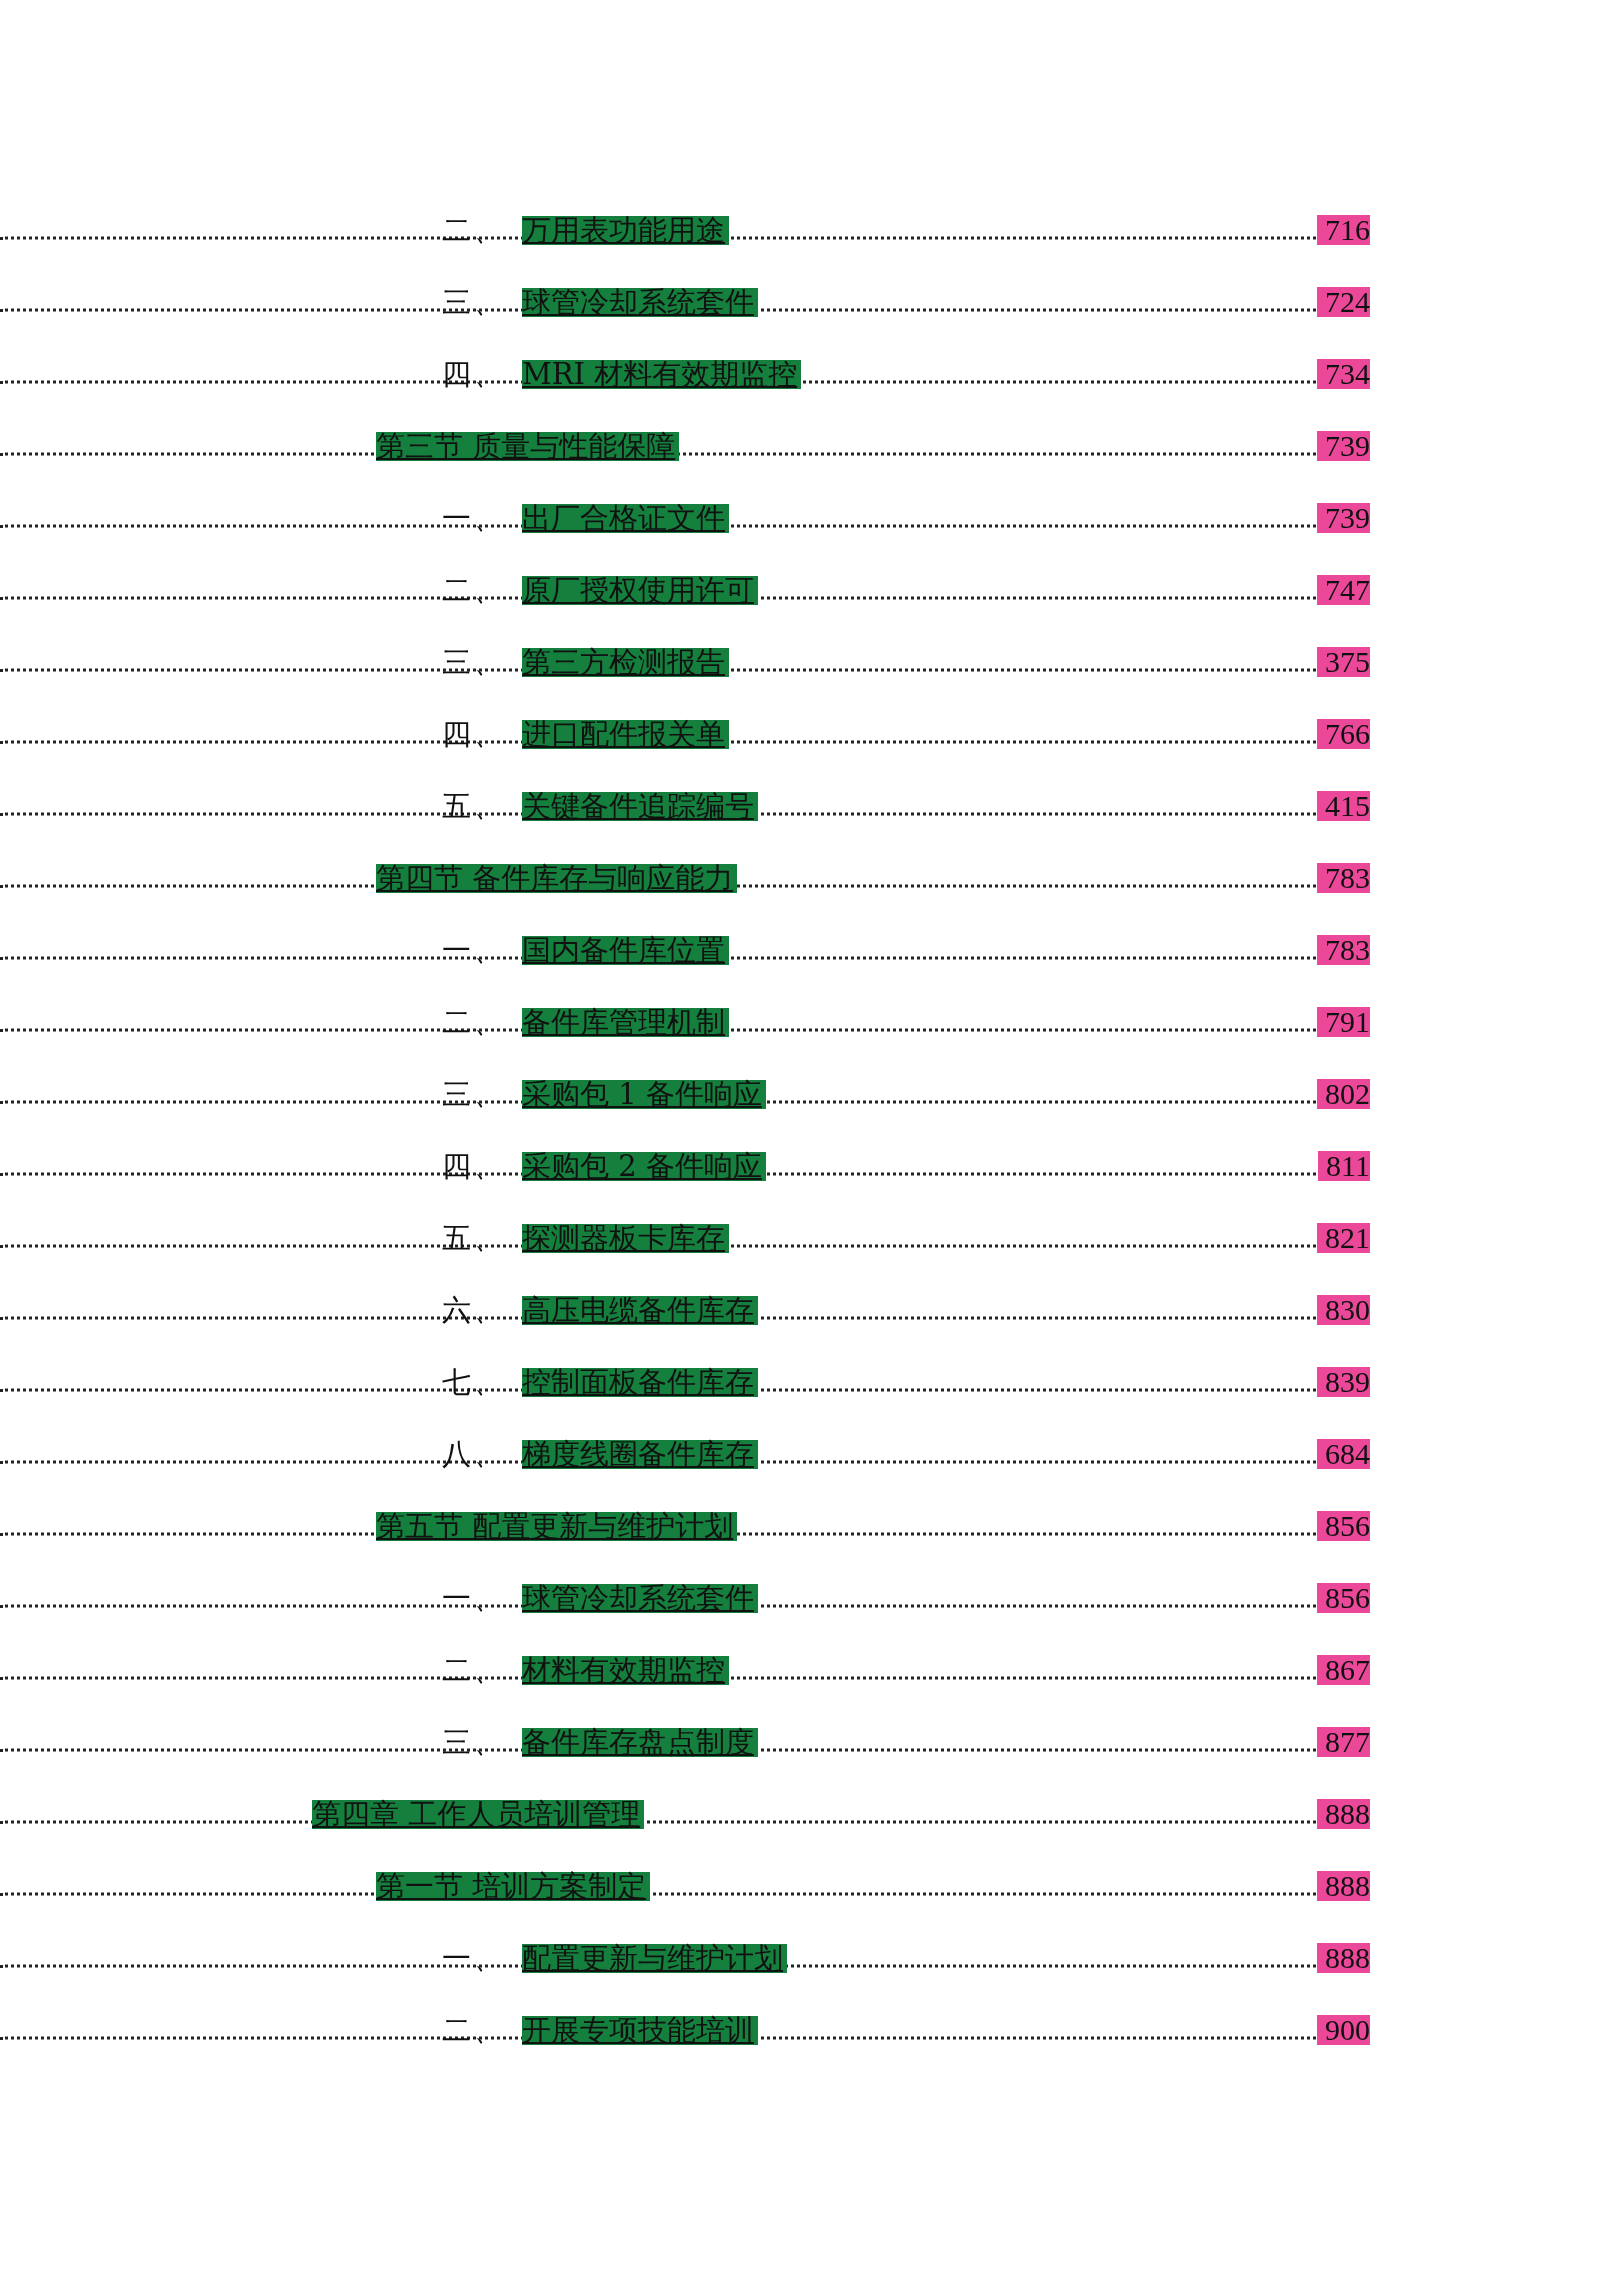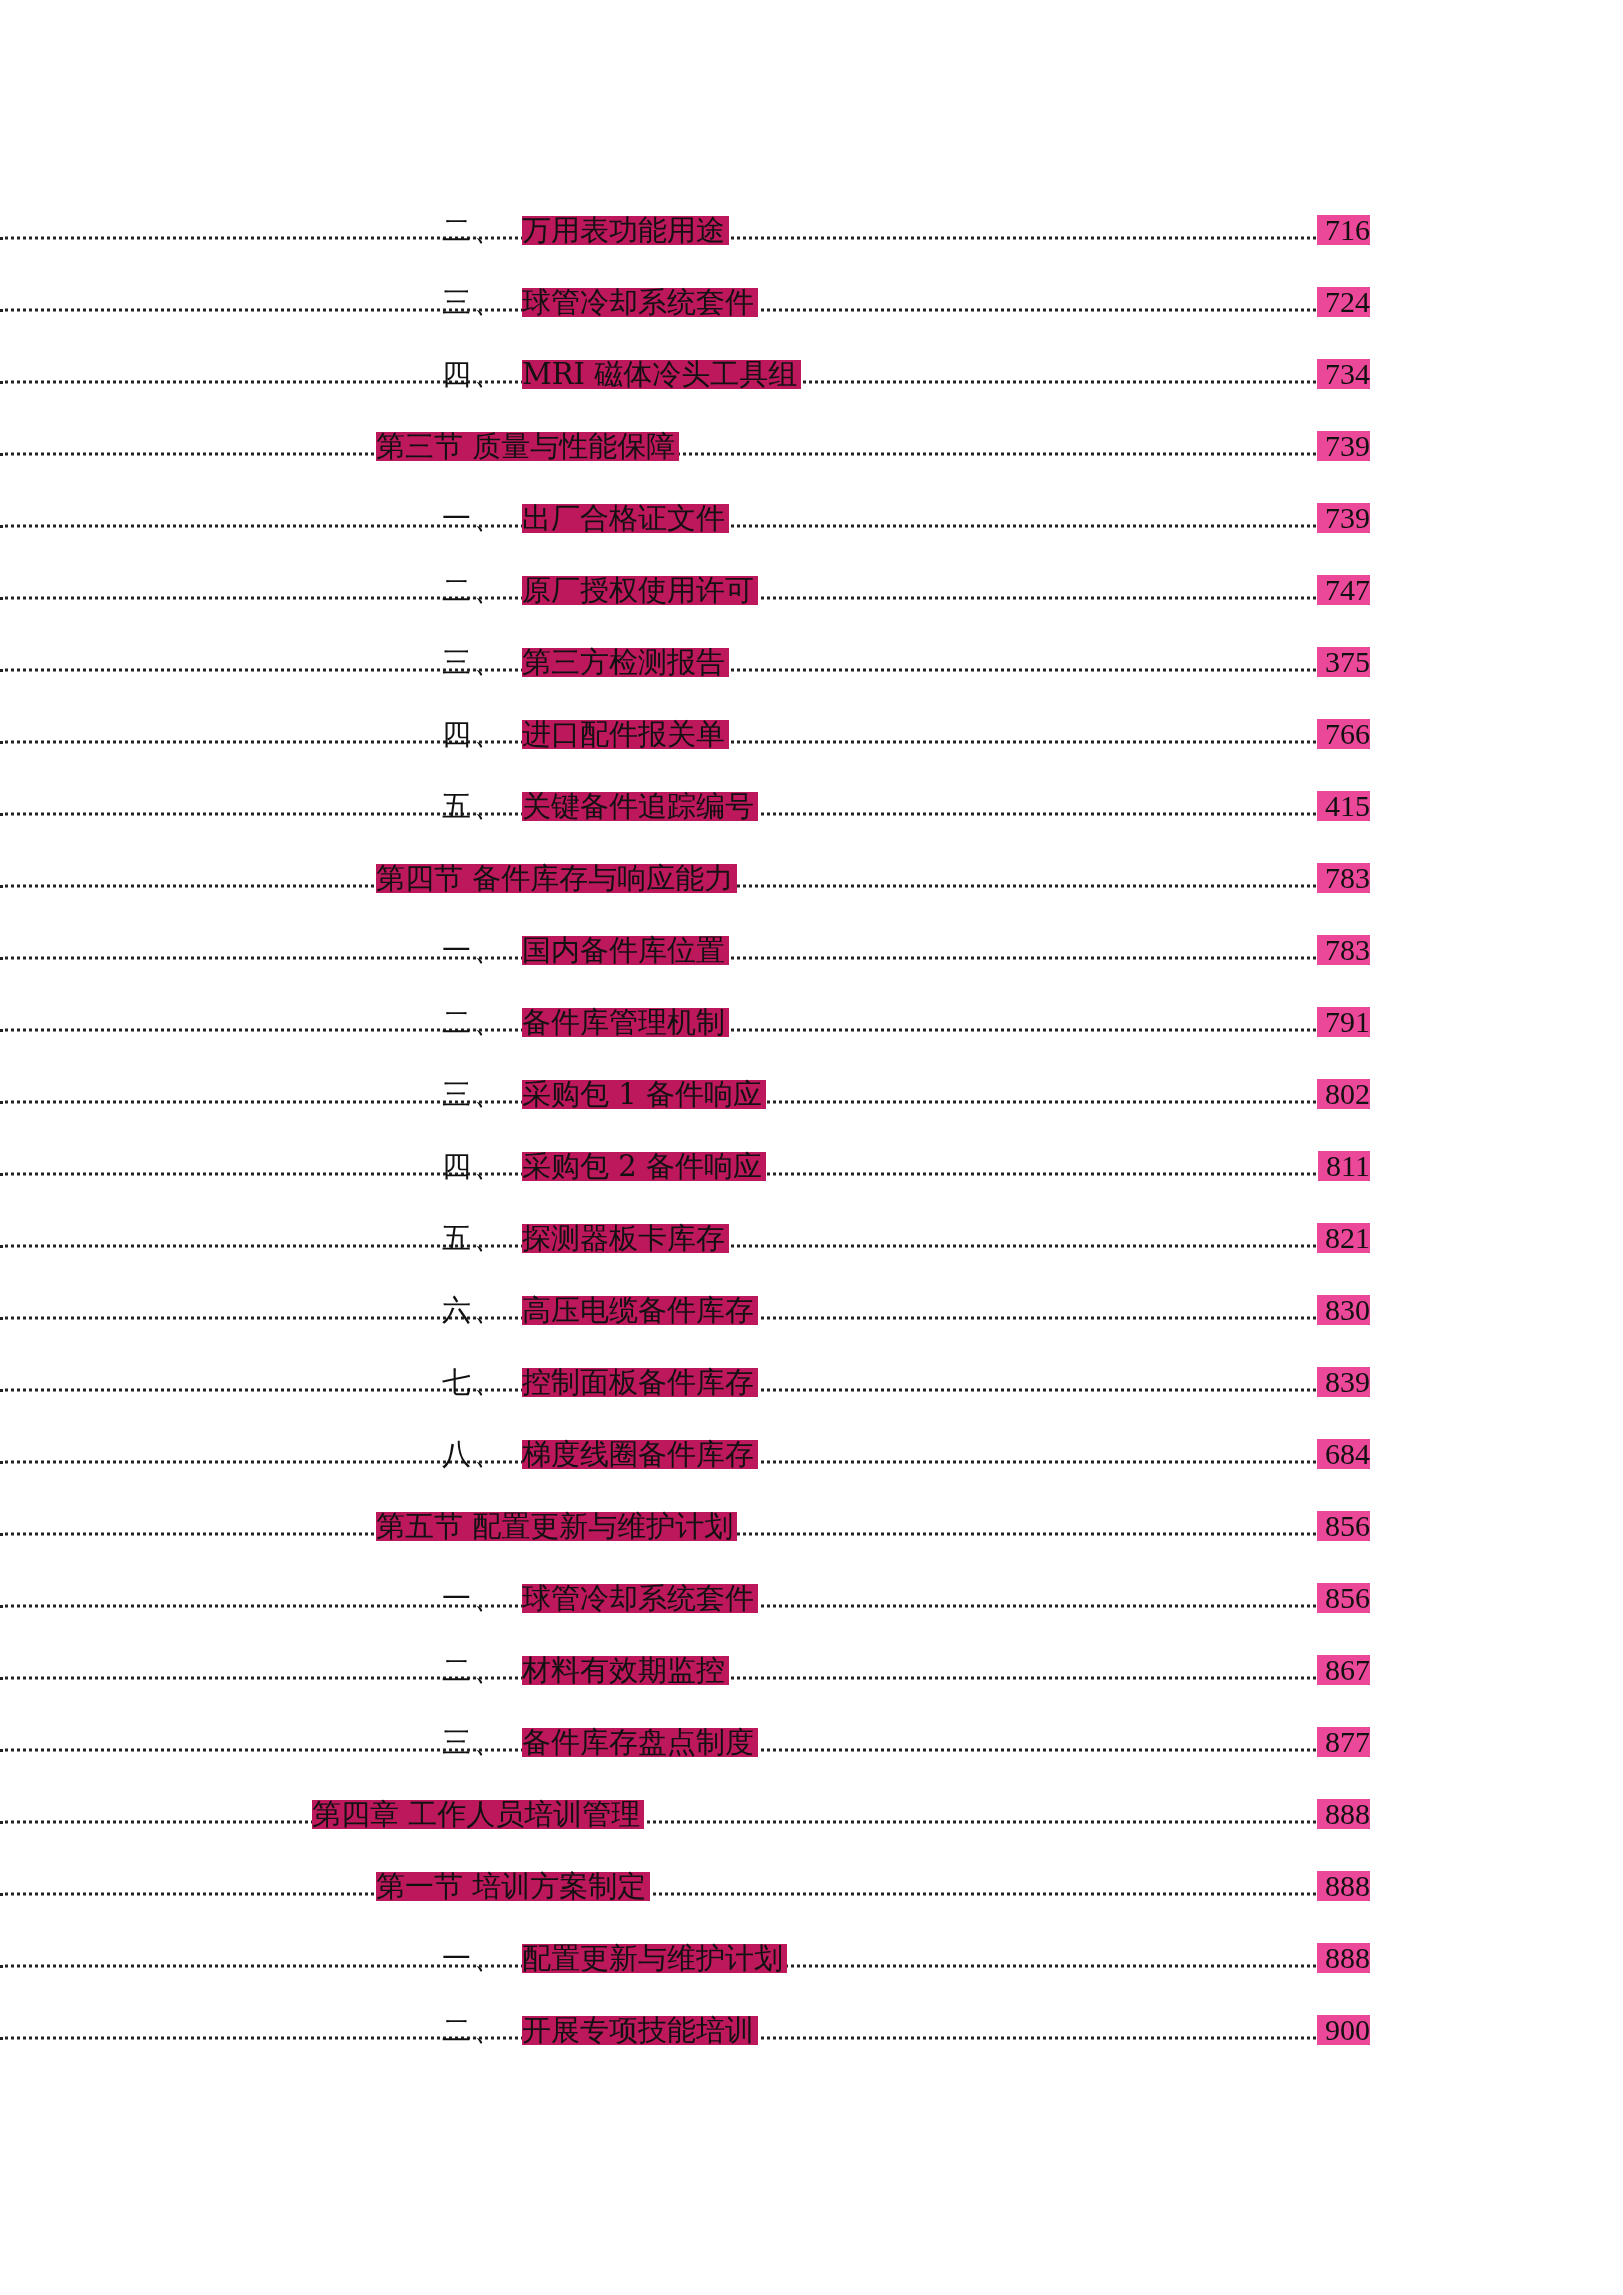--- a/index.html
+++ b/index.html
@@ -2,21 +2,21 @@
 <html style="font-size:10.5px"><head>
 <meta charset="utf-8">
 <style>
   html, body { margin: 0; padding: 0; background: #ffffff; }
   body { width: 1623px; height: 2295px; position: relative; overflow: hidden;
          font-family: "DejaVu Serif", "Liberation Serif", serif; color: #111111; }
   .toc { position: absolute; left: 0; top: 194px; width: 1623px; }
   .row { position: relative; height: 72px; display: flex; align-items: center;
          font-size: 29px; line-height: 1; }
   .row .num { position: absolute; left: 442px; letter-spacing: 2.6px; }
-  .row .title { white-space: nowrap; background: #be185d; padding-right: 3.9px; position: relative; z-index: 1; }
+  .row .title { white-space: nowrap; background: #15803d; padding-right: 3.9px; position: relative; z-index: 1; text-decoration: underline; }
   .row.item .title { margin-left: 522px; }
   .row.section .title { margin-left: 376px; }
   .row.chapter .title { margin-left: 312px; }
   .row .leader { position: absolute; right: 253px; left: 0; top: 50%;
                  border-bottom: 3.3px dotted #222; transform: translateY(6.5px); z-index: 0; }
   .row .page { position: absolute; right: 253px; background: #ec4899; padding-left: 7.9px; z-index: 1;
                font-family: "Liberation Serif", serif; font-size: 30px; }
 </style>
 </head>
 <body>
@@ -30,21 +30,21 @@
     </div>
     <div class="row item">
       <span class="leader"></span>
       <span class="num">三、</span>
       <span class="title">球管冷却系统套件</span>
       <span class="page">724</span>
     </div>
     <div class="row item">
       <span class="leader"></span>
       <span class="num">四、</span>
-      <span class="title">MRI 磁体冷头工具组</span>
+      <span class="title">MRI 材料有效期监控</span>
       <span class="page">734</span>
     </div>
     <div class="row section">
       <span class="leader"></span>
       <span class="title">第三节 质量与性能保障</span>
       <span class="page">739</span>
     </div>
     <div class="row item">
       <span class="leader"></span>
       <span class="num">一、</span>

